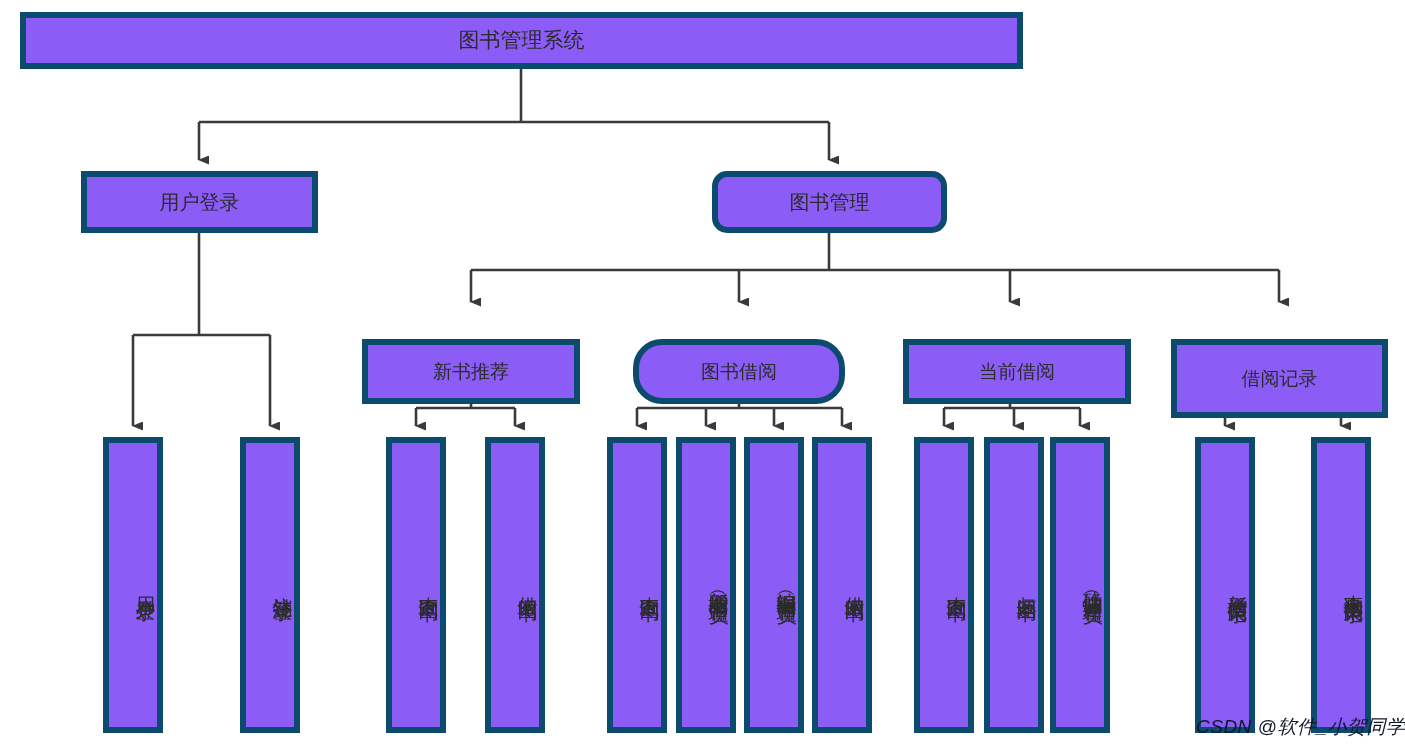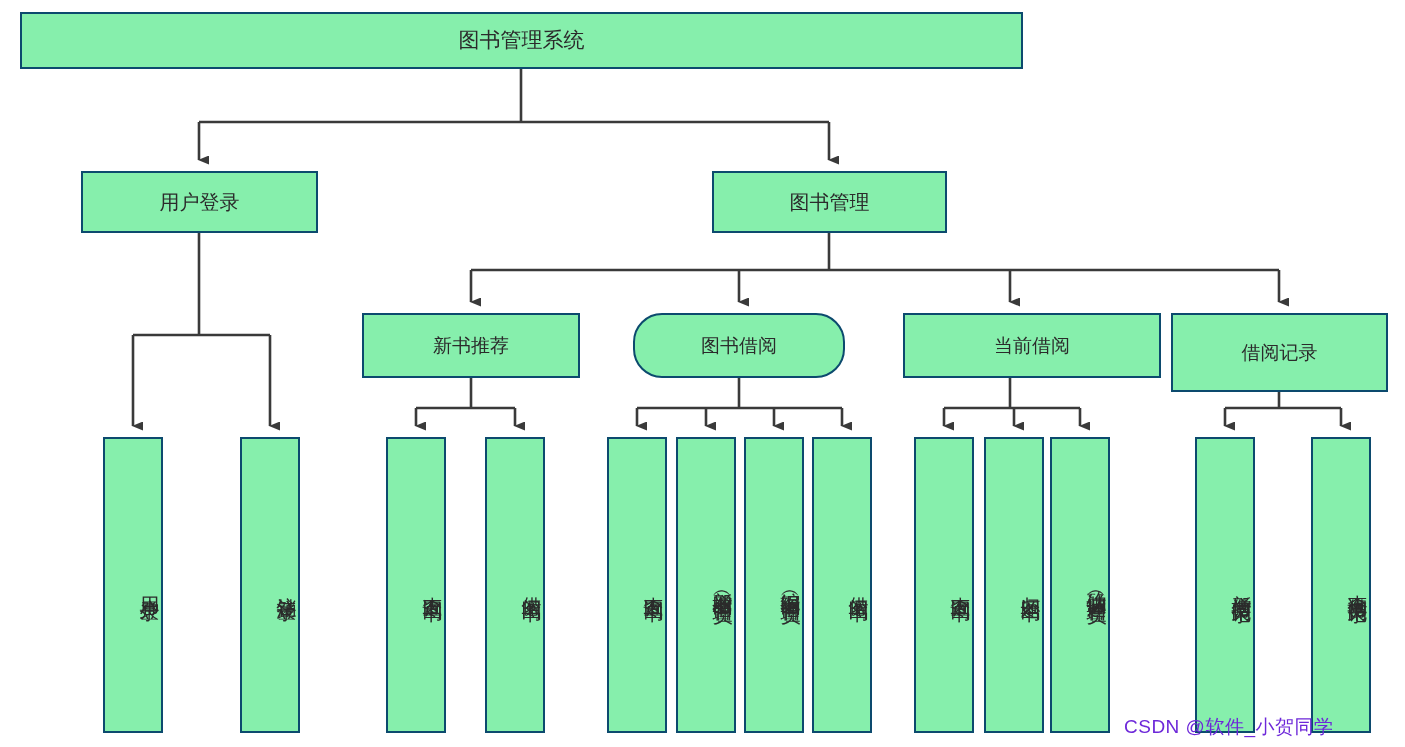--- a/index.html
+++ b/index.html
@@ -20,37 +20,38 @@
   #edges-layer {
     position: absolute;
     left: 0;
     top: 0;
     width: 1405px;
     height: 747px;
   }
   .node {
     position: absolute;
     box-sizing: border-box;
-    background: #86efac;
-    border: 2px solid #0c4a6e;
+    background: #8b5cf6;
+    border: 6px solid #0c4a6e;
     display: flex;
     align-items: center;
     justify-content: center;
     color: #2b2b2b;
     line-height: 1.15;
     z-index: 2;
   }
   .node-root {
     font-size: 21px;
   }
   .node-l1 {
     font-size: 20px;
   }
   .node-l2 {
     font-size: 19px;
+    margin-top: 26px;
   }
   .node-leaf {
     font-size: 20px;
     writing-mode: vertical-rl;
     text-orientation: upright;
     padding-top: 6px;
     padding-bottom: 6px;
     align-items: flex-start;
     justify-content: center;
     letter-spacing: 2px;
@@ -117,31 +118,31 @@
       </g>
   </svg>
 
   <div class="node node-root" id="node-root" style="left: 20px; top: 12px; width: 1003px; height: 57px;">
     <span>图书管理系统</span>
   </div>
 
   <div class="node node-l1" id="node-l1-0" style="left: 81px; top: 171px; width: 237px; height: 62px;">
     <span>用户登录</span>
   </div>
-  <div class="node node-l1" id="node-l1-1" style="left: 712px; top: 171px; width: 235px; height: 62px;">
+  <div class="node node-l1" id="node-l1-1" style="left: 712px; top: 171px; width: 235px; height: 62px; border-radius: 15px;">
     <span>图书管理</span>
   </div>
 
   <div class="node node-l2" id="node-l2-0" style="left: 362px; top: 313px; width: 218px; height: 65px;">
     <span>新书推荐</span>
   </div>
   <div class="node node-l2" id="node-l2-1" style="left: 633px; top: 313px; width: 212px; height: 65px; border-radius: 29px;">
     <span>图书借阅</span>
   </div>
-  <div class="node node-l2" id="node-l2-2" style="left: 903px; top: 313px; width: 258px; height: 65px;">
+  <div class="node node-l2" id="node-l2-2" style="left: 903px; top: 313px; width: 228px; height: 65px;">
     <span>当前借阅</span>
   </div>
   <div class="node node-l2" id="node-l2-3" style="left: 1171px; top: 313px; width: 217px; height: 79px;">
     <span>借阅记录</span>
   </div>
 
   <div class="node node-leaf" id="node-leaf-0" style="left: 103px; top: 437px; width: 60px; height: 296px;">
     <span class="leaf-text">用户登录</span>
   </div>
   <div class="node node-leaf" id="node-leaf-1" style="left: 240px; top: 437px; width: 60px; height: 296px;">
@@ -174,15 +175,15 @@
   <div class="node node-leaf" id="node-leaf-10" style="left: 1050px; top: 437px; width: 60px; height: 296px;">
     <span class="leaf-text">确认归还（管理员）</span>
   </div>
   <div class="node node-leaf" id="node-leaf-11" style="left: 1195px; top: 437px; width: 60px; height: 296px;">
     <span class="leaf-text">新增借阅记录</span>
   </div>
   <div class="node node-leaf" id="node-leaf-12" style="left: 1311px; top: 437px; width: 60px; height: 296px;">
     <span class="leaf-text">查询借阅记录</span>
   </div>
 
-  <div class="watermark" id="wm" style="left: 1124px; top: 714px; color: #6d28d9;">CSDN @软件_小贺同学</div>
+  <div class="watermark" id="wm" style="left: 1196px; top: 714px; color: #0f172a; font-style: italic;">CSDN @软件_小贺同学</div>
 
 </div>
 
 </body></html>

